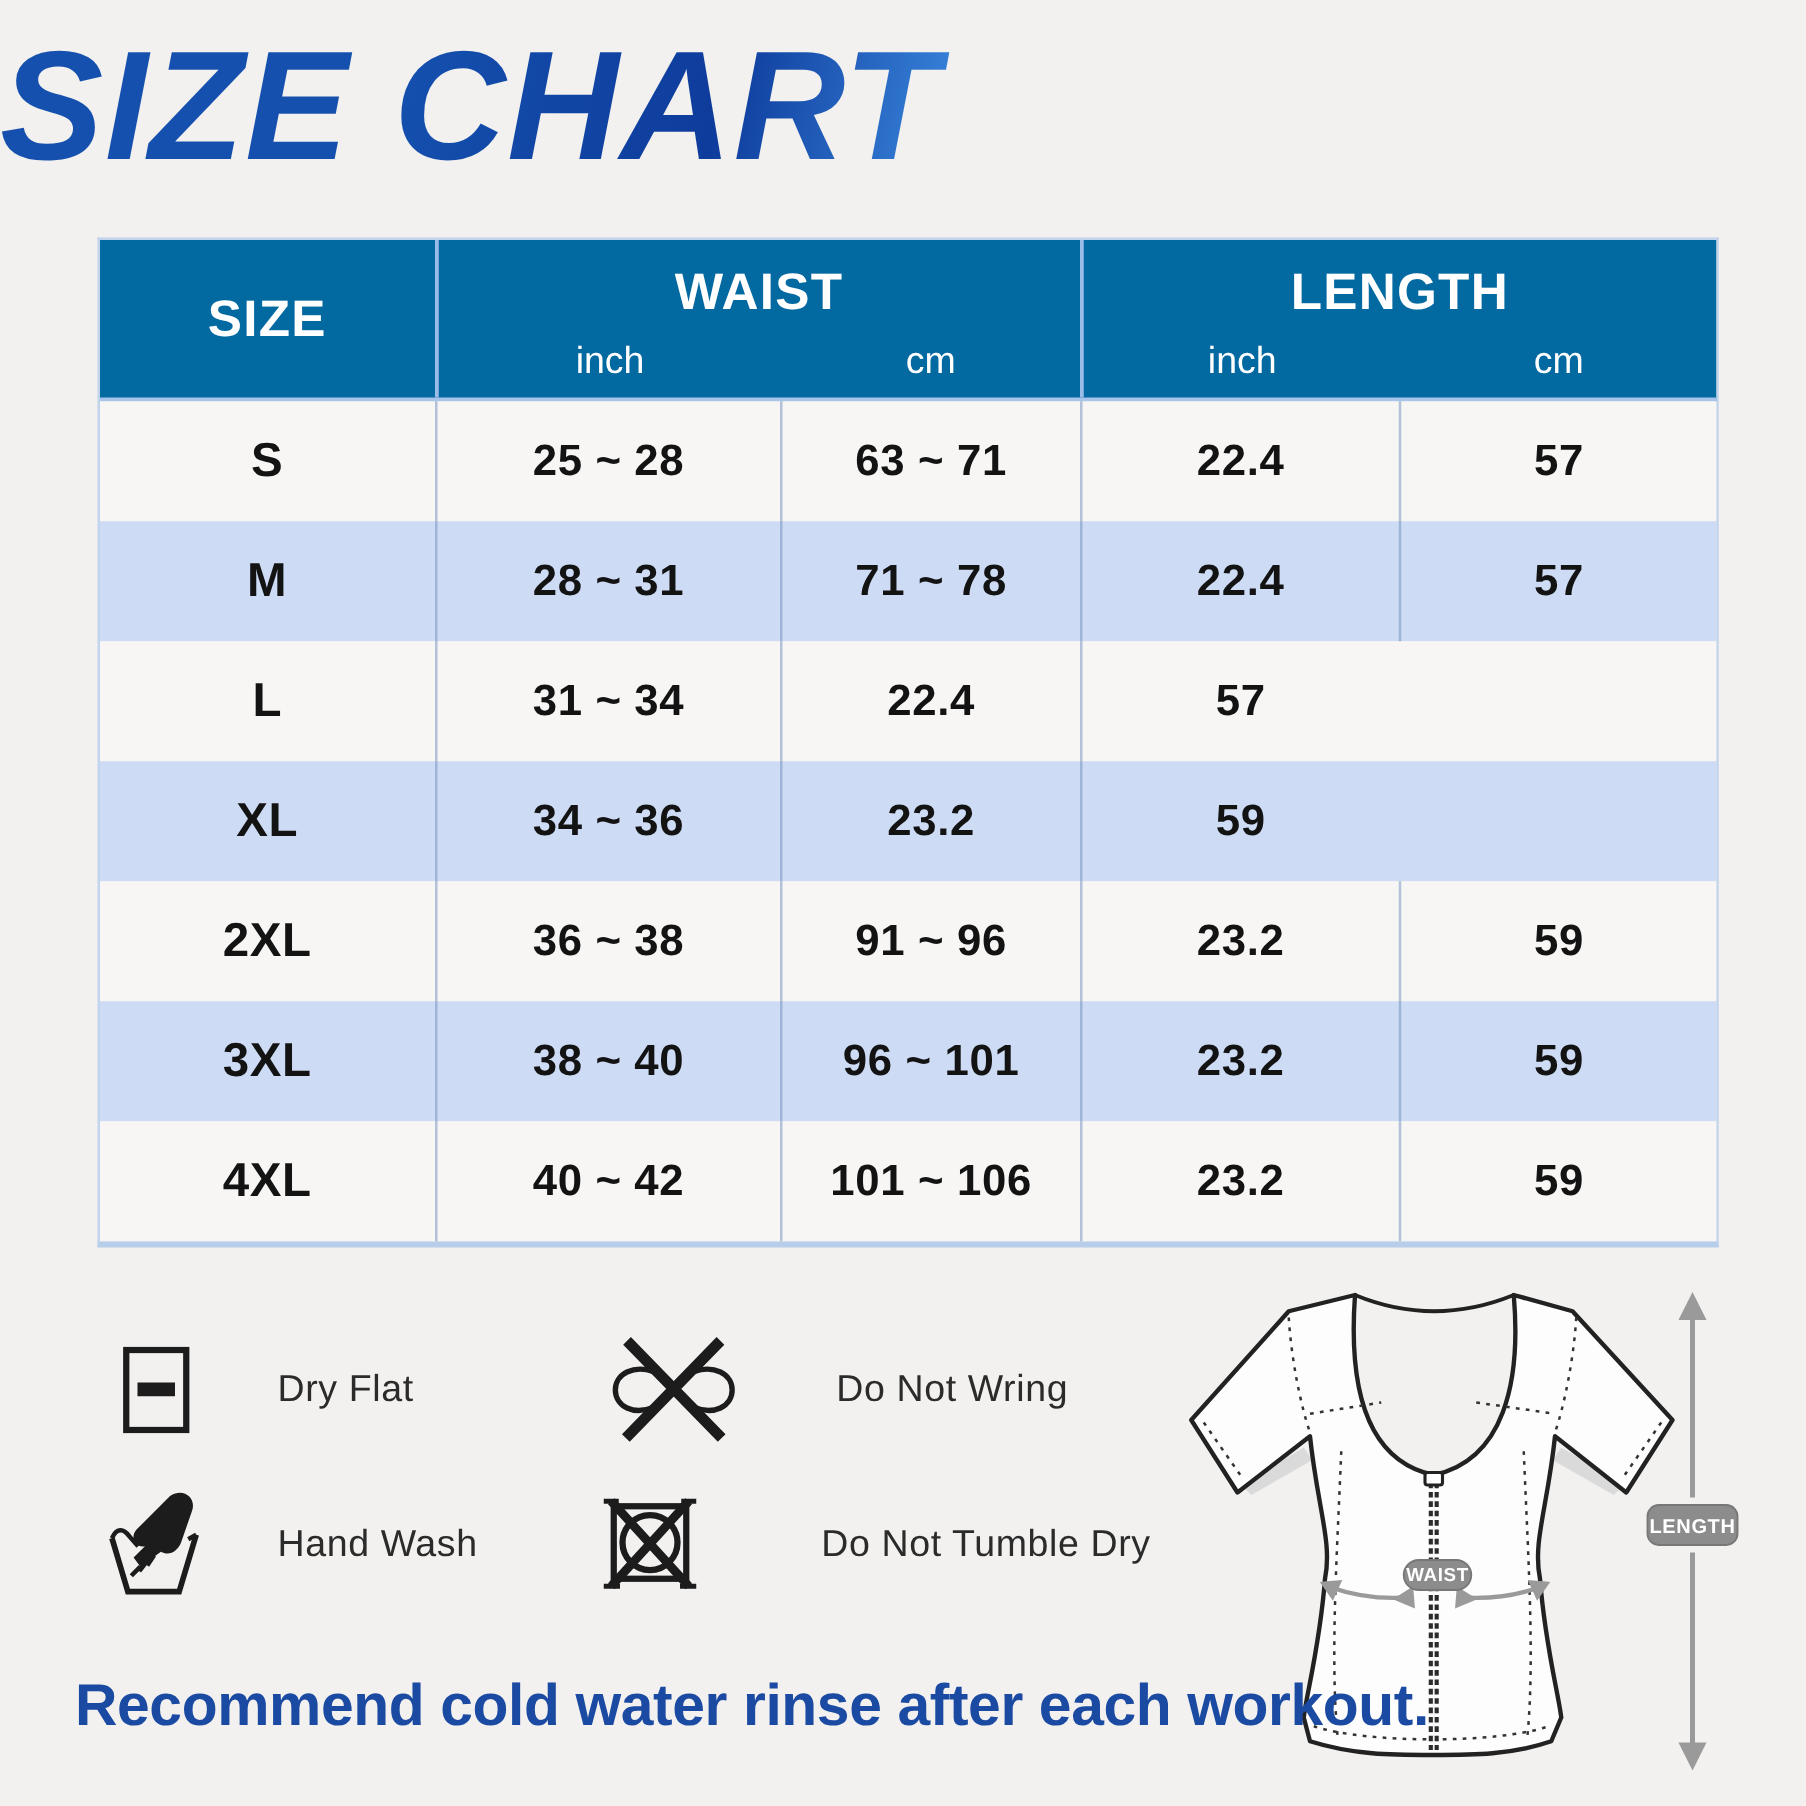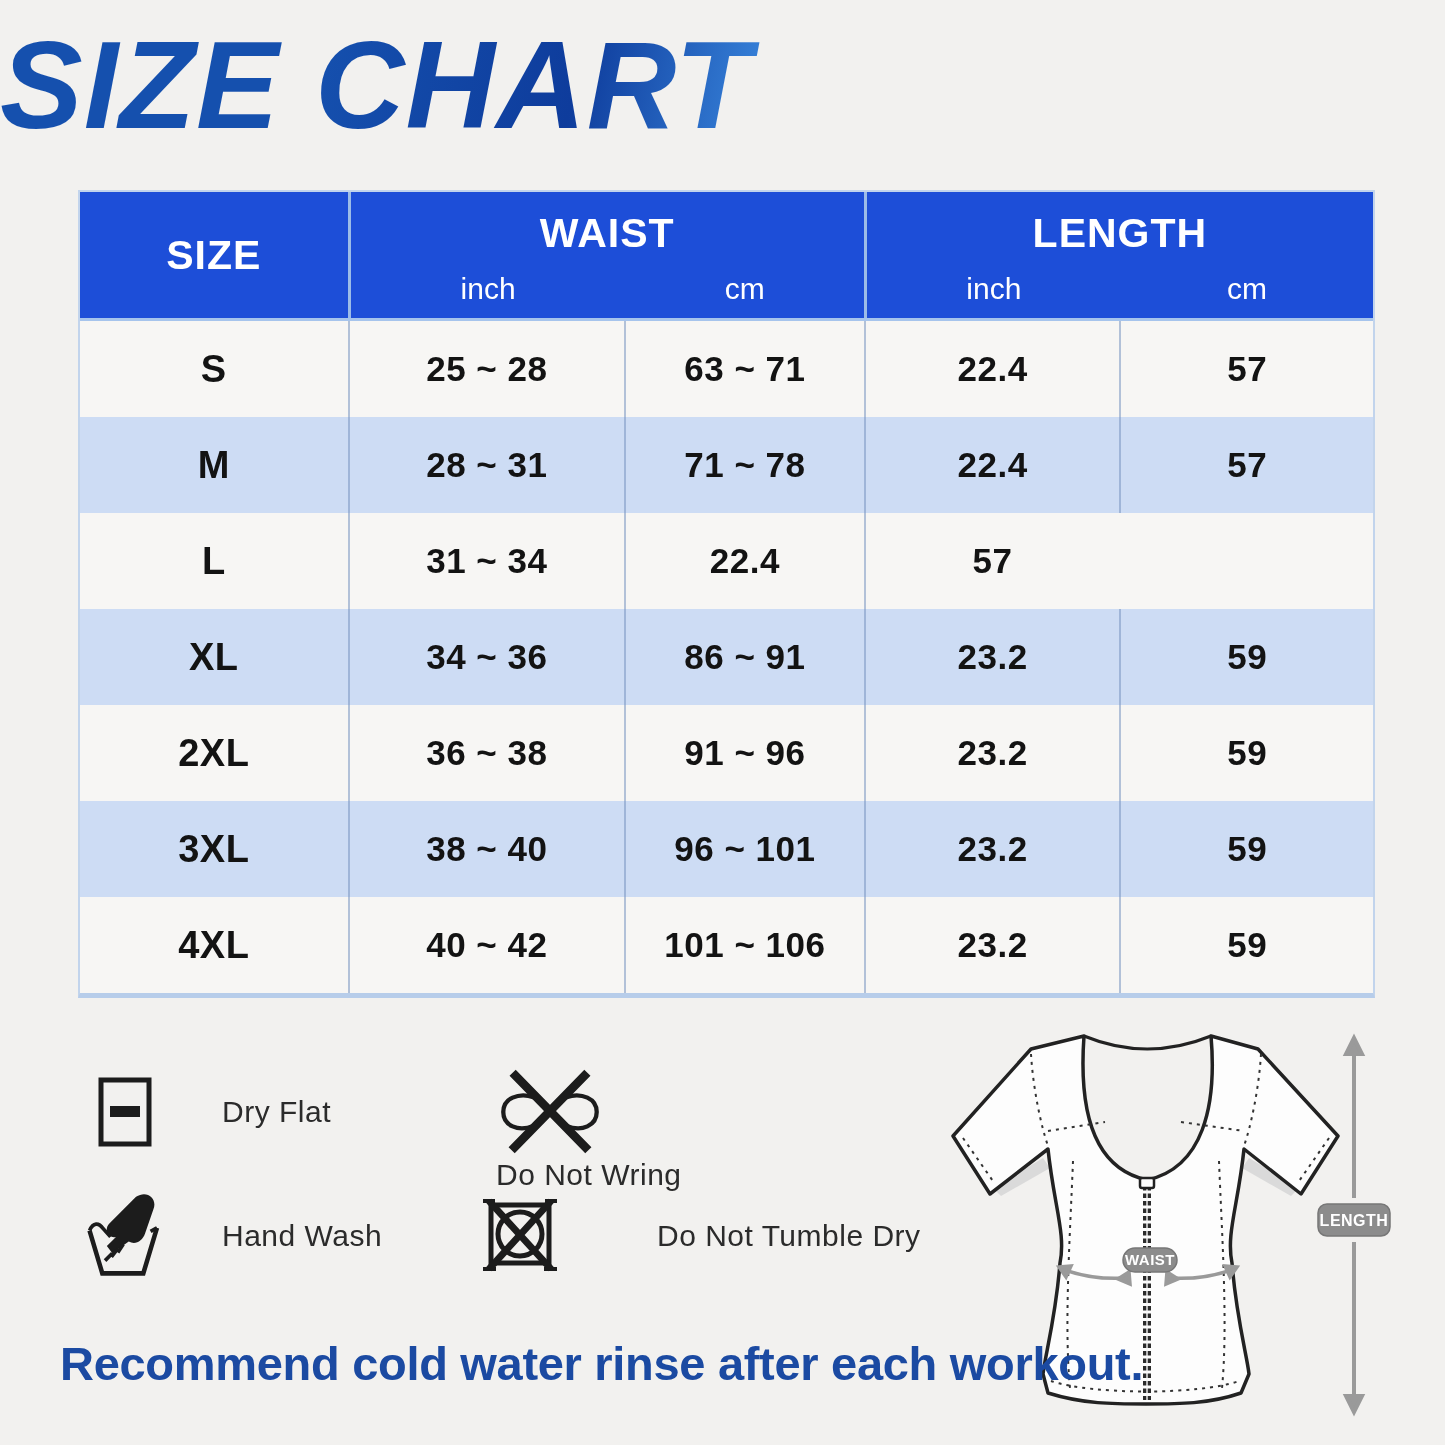--- a/index.html
+++ b/index.html
@@ -17,21 +17,21 @@
     -webkit-background-clip:text;background-clip:text;color:transparent;
   }
   
   .size-table{
     position:absolute;left:78px;top:190px;width:1297px;
     border:2px solid #c2d4ec;border-bottom:5px solid #b7cdea;
     box-sizing:border-box;
   }
   .thead{
     display:grid;grid-template-columns:269fr 519fr 512fr;
-    height:126px;background:#1d4ed8;border-bottom:3px solid #a6c4ec;
+    height:126px;background:#0369a1;border-bottom:3px solid #a6c4ec;
     color:#ffffff;
   }
   .th{position:relative;}
   .th-size{display:flex;align-items:center;justify-content:center;
     font-size:41px;font-weight:700;letter-spacing:1px;}
   .th-group{border-left:3px solid #9cbce8;}
   .group-label{
     text-align:center;margin-top:18px;
     font-size:41px;font-weight:700;letter-spacing:1px;
   }
@@ -49,21 +49,21 @@
     display:flex;align-items:center;justify-content:center;
     font-size:35px;font-weight:700;color:#131313;letter-spacing:0.5px;
   }
   .td + .td{border-left:2px solid rgba(122,150,193,0.55);}
   .td-size{font-size:38px;}
   
   .care-item{position:absolute;display:flex;align-items:center;height:92px;}
   .care-item .icon-box{flex:0 0 auto;display:flex;align-items:center;}
   .care-label{font-size:30px;color:#2b2b2b;font-weight:400;letter-spacing:0.5px;}
   #care-dry-flat{left:97px;top:1066px;justify-content:center;}   #care-dry-flat .icon-box{width:125px;}
-  #care-wring{left:496px;top:1066px;flex-direction:column;}     #care-wring .icon-box{width:183px;}
+  #care-wring{left:486px;top:1066px;}     #care-wring .icon-box{width:183px;}
   #care-hand-wash{left:85px;top:1190px;justify-content:space-between;}  #care-hand-wash .icon-box{width:137px;}
   #care-tumble{left:481px;top:1190px;}    #care-tumble .icon-box{width:176px;}
   
   .garment{position:absolute;left:933px;top:1026px;width:467px;height:419px;}
   
   .footer-note{
     position:absolute;left:60px;top:1336px;margin:0;
     font-size:47px;font-weight:700;color:#1b4aa2;letter-spacing:-0.3px;
   }
 </style>
@@ -109,21 +109,20 @@
     </div>
     <div class="trow light">
       <div class="td td-size">L</div>
       <div class="td">31 ~ 34</div>
       <div class="td">22.4</div>
       <div class="td">57</div>
     </div>
     <div class="trow blue">
       <div class="td td-size">XL</div>
       <div class="td">34 ~ 36</div>
-      <div class="td">86 ~ 91</div>
       <div class="td">23.2</div>
       <div class="td">59</div>
     </div>
     <div class="trow light">
       <div class="td td-size">2XL</div>
       <div class="td">36 ~ 38</div>
       <div class="td">91 ~ 96</div>
       <div class="td">23.2</div>
       <div class="td">59</div>
     </div>

